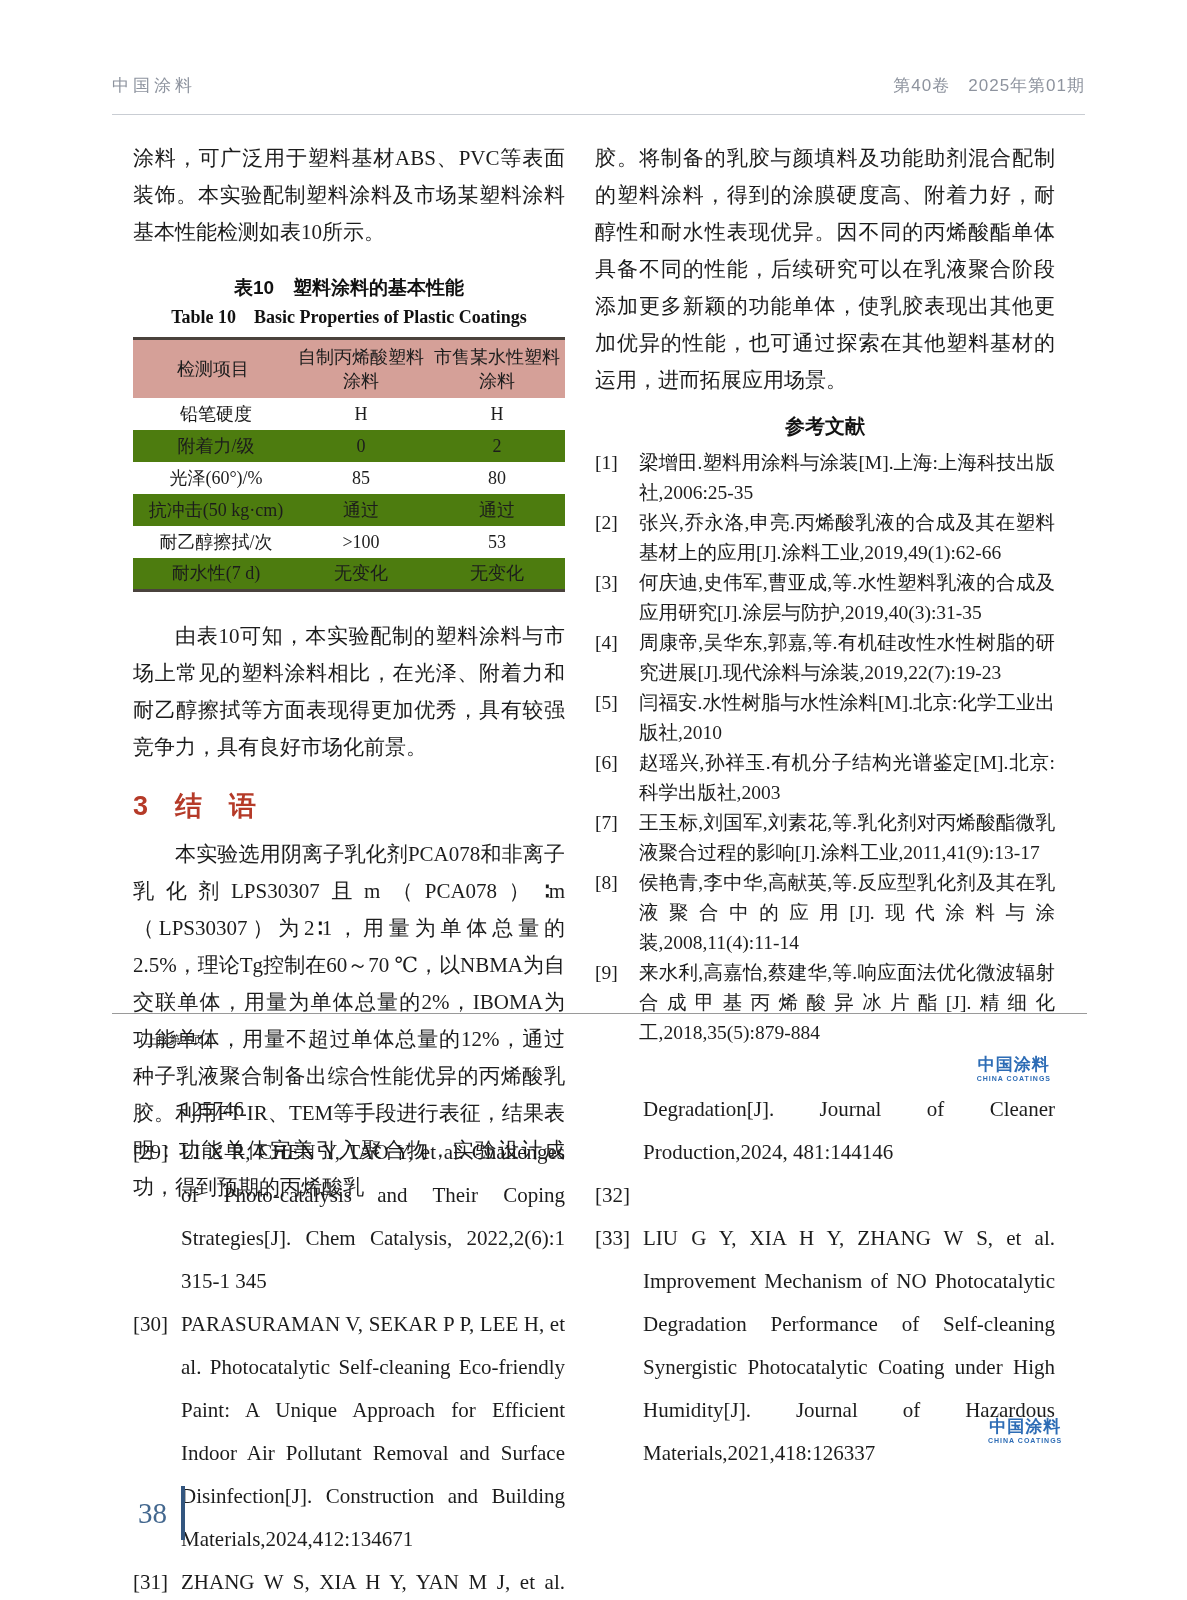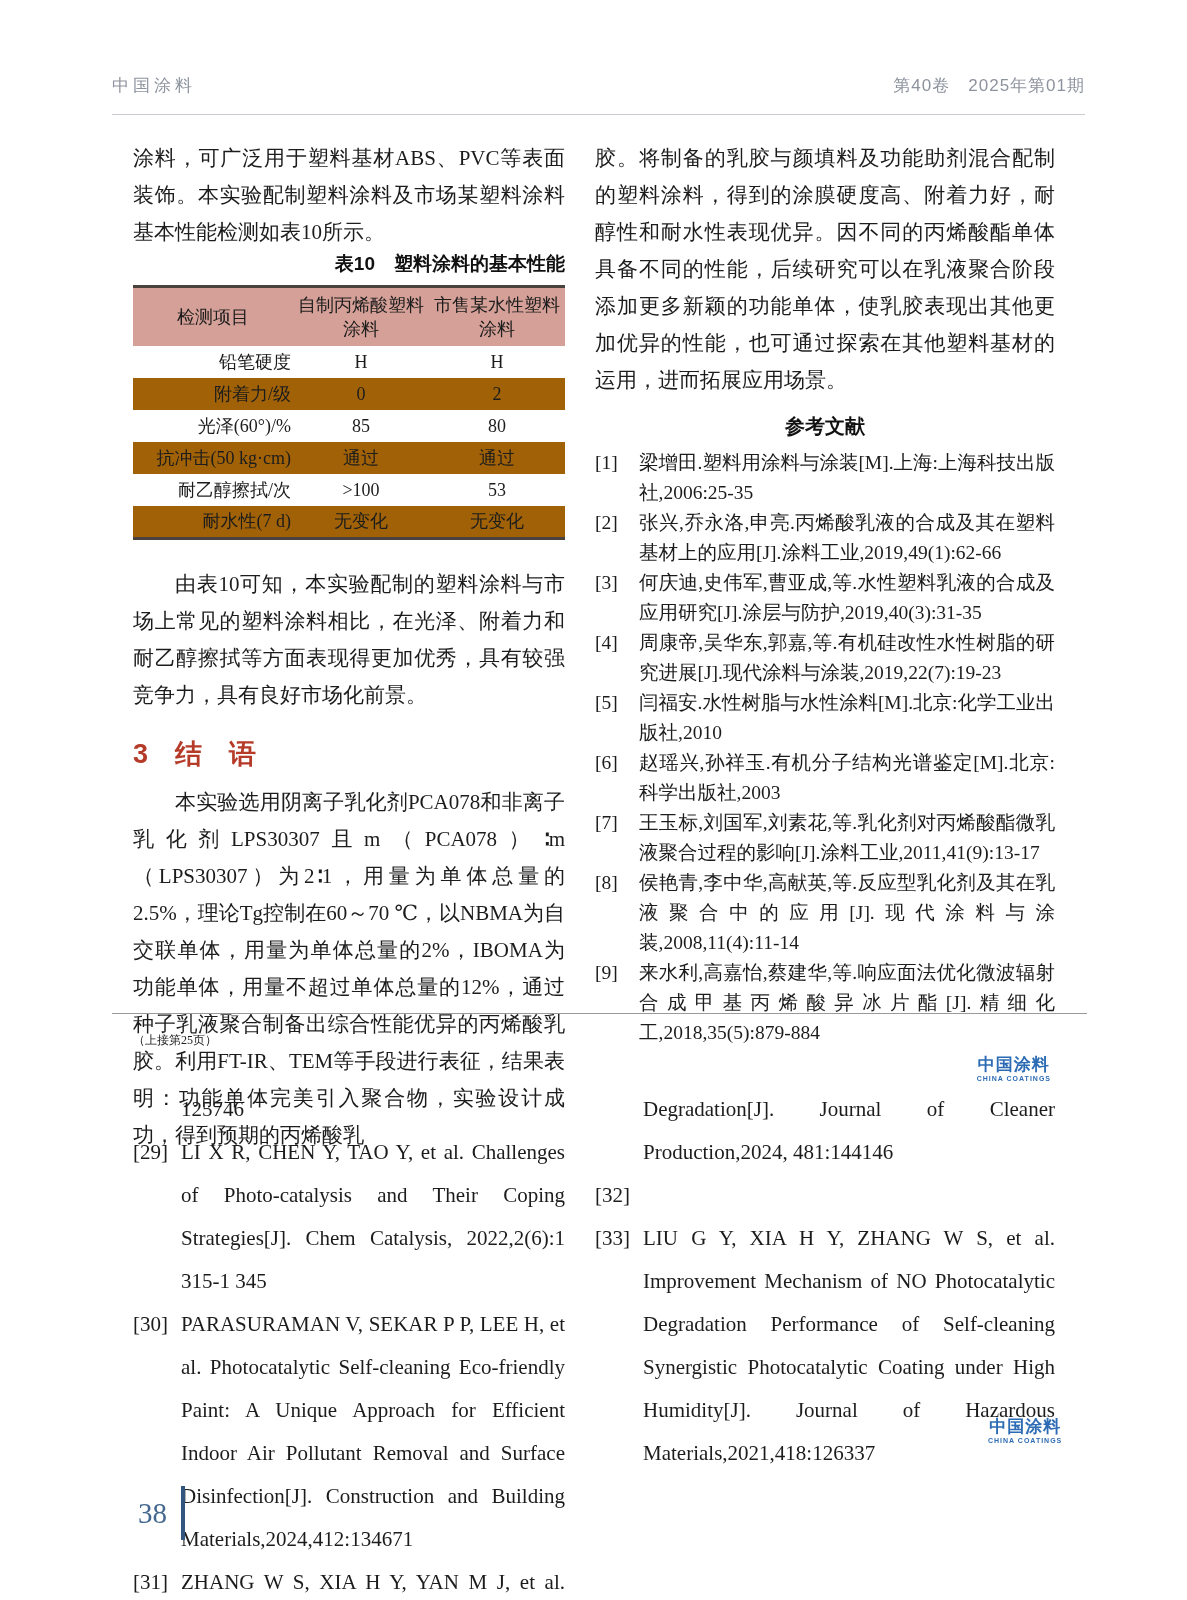--- a/index.html
+++ b/index.html
@@ -24,43 +24,43 @@
   .col-left { width:432px; }
   .col-right { width:460px; }
 
   .body-text {
     font-size:21px; line-height:37px; text-align:justify; color:#1c1c1c;
   }
   .indent { text-indent:2em; }
 
   
   .table-caption-zh {
-    margin-top:0; text-align:right; font-weight:bold; font-size:19px;
+    margin-top:24px; text-align:center; font-weight:bold; font-size:19px;
     font-family:"Liberation Sans","DejaVu Sans",sans-serif; color:#111;
   }
   .table-caption-en {
     margin-top:4px; text-align:center; font-weight:bold; font-size:18px;
     font-family:"Liberation Serif","DejaVu Serif",serif; color:#111;
   }
   table.props {
     width:100%; border-collapse:collapse; margin-top:8px;
     border-top:3px solid #4a423c; border-bottom:3px solid #4a423c;
     font-size:18px;
   }
   table.props th {
     background:#d5a098; font-weight:normal; text-align:center;
     padding:5px 2px; line-height:24px; vertical-align:middle;
   }
   table.props th.c1 { width:160px; }
   table.props th.c2, table.props th.c3 { width:136px; }
   table.props td {
     text-align:center; height:32px; padding:1px 2px; vertical-align:middle;
   }
-  table.props td:first-child { text-align:right; padding-left:8px;margin-top:40px; }
-  table.props tr.pink td { background:#a16207; }
+  table.props td:first-child { text-align:center; padding-left:8px;margin-top:40px; }
+  table.props tr.pink td { background:#4d7c0f; }
 
   
   .section-heading {
     margin:22px 0 12px 0; color:#b53a28; font-size:27px; font-weight:bold;
     font-family:"Liberation Sans","DejaVu Sans",sans-serif;
   }
 
   
   .ref-heading {
     margin:14px 0 8px 0; text-align:center; font-weight:bold; font-size:20px;
@@ -104,20 +104,21 @@
     <span class="issue-info">第40卷　2025年第01期</span>
   </div>
   <div class="header-rule"></div>
 
   <div class="main">
 
     <div class="col-left">
       <p class="body-text">涂料，可广泛用于塑料基材ABS、PVC等表面装饰。本实验配制塑料涂料及市场某塑料涂料基本性能检测如表10所示。</p>
 
       <div class="table-caption-zh">表10　塑料涂料的基本性能</div>
+      <div class="table-caption-en">Table 10　Basic Properties of Plastic Coatings</div>
 
       <table class="props">
         <thead>
           <tr>
             <th class="c1">检测项目</th>
             <th class="c2">自制丙烯酸塑料涂料</th>
             <th class="c3">市售某水性塑料涂料</th>
           </tr>
         </thead>
         <tbody>

